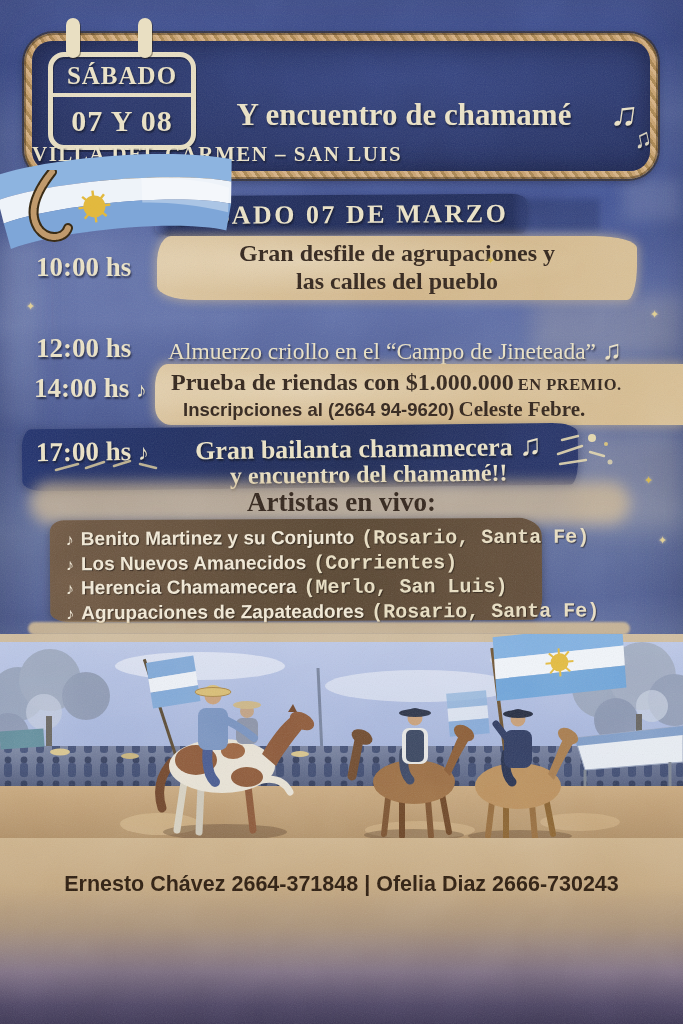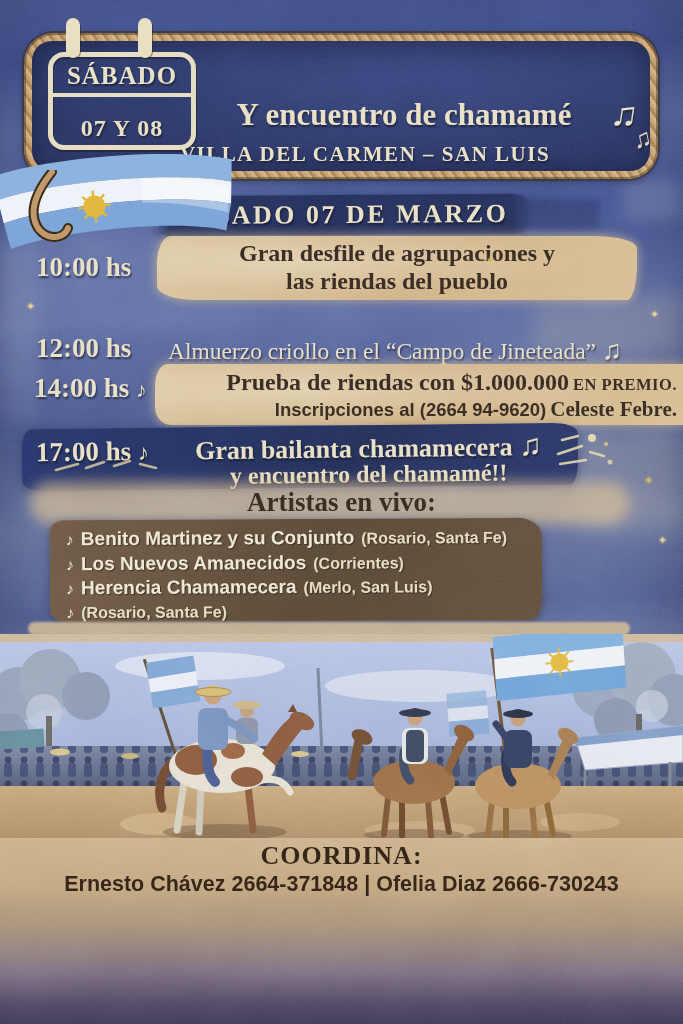--- a/index.html
+++ b/index.html
@@ -27,28 +27,28 @@
     background:radial-gradient(ellipse at 60% 30%, #33427e, #232f60 75%);
     box-shadow:inset 0 0 24px rgba(10,14,40,.6);
   }
   .cream{color:#ece3c6;text-shadow:1px 2px 2px rgba(5,8,22,.65);}
   .badge{
     position:absolute;left:16px;top:11px;width:148px;height:98px;box-sizing:border-box;
     border:5px solid #e9dfc2;border-radius:16px;text-align:center;
     box-shadow:1px 2px 0 rgba(0,0,0,.35), inset 1px 2px 0 rgba(0,0,0,.3);
   }
   .badge-day{font-weight:700;font-size:25px;letter-spacing:1px;padding:5px 0 3px;border-bottom:4px solid #e9dfc2;}
-  .badge-dates{font-weight:700;font-size:24px;letter-spacing:1px;padding-top:18px;}
+  .badge-dates{font-weight:700;font-size:30px;letter-spacing:1px;padding-top:7px;}
   .tab{position:absolute;width:14px;height:40px;top:18px;background:#e9dfc2;border-radius:7px;
        box-shadow:1px 1px 0 rgba(40,30,15,.45);z-index:6;}
   .title1{position:absolute;left:168px;right:4px;top:8px;text-align:center;font-weight:700;font-size:38px;}
   .title2{position:absolute;left:168px;right:42px;top:56px;text-align:center;font-weight:700;font-size:31px;}
   .hnote1{position:absolute;right:12px;top:52px;font-size:36px;transform:rotate(8deg);}
   .hnote2{position:absolute;right:-2px;top:84px;font-size:25px;transform:rotate(-12deg);opacity:.9;}
-  .location{position:absolute;left:0;right:0;bottom:4px;text-align:center;font-weight:700;font-size:21px;letter-spacing:1.5px;padding-left:48px;}
+  .location{position:absolute;left:0;right:0;bottom:4px;font-weight:700;font-size:21px;letter-spacing:1.5px;}
   
   .flag-svg{position:absolute;left:-6px;top:142px;z-index:1;}
   .rope-hang{position:absolute;left:20px;top:170px;z-index:2;}
   
   .banner{
     position:absolute;left:155px;top:195px;width:372px;height:40px;line-height:40px;
     text-align:center;font-weight:700;font-size:26px;letter-spacing:2.5px;
     background:linear-gradient(90deg, rgba(30,42,88,.1) 0, #1e2a58 14px, #1e2a58 96%, rgba(30,42,88,.5) 100%);
     border-radius:8px 16px 6px 18px/14px 8px 16px 8px;transform:rotate(-0.4deg);
     box-shadow:0 2px 6px rgba(10,12,30,.35);
@@ -60,21 +60,21 @@
     position:absolute;background:
       radial-gradient(ellipse at 30% 40%, rgba(255,248,230,.35), transparent 60%),
       linear-gradient(93deg,#dcc49c,#d2b587 55%,#d9bf93);
     box-shadow:0 0 10px 2px rgba(214,189,146,.55);
   }
   .brush10{left:157px;top:236px;width:480px;height:64px;border-radius:14px 42px 10px 38px/26px 12px 34px 14px;
     text-align:center;font-weight:700;font-size:24px;line-height:28px;color:#30231a;padding-top:3px;box-sizing:border-box;}
   .row12{position:absolute;left:168px;top:335px;width:525px;font-weight:400;font-size:23.5px;}
   .row12 .note{font-size:27px;}
   .brush14{left:155px;top:364px;width:528px;height:61px;border-radius:12px 0 0 16px/22px 0 0 18px;
-    color:#30231a;padding:5px 6px 4px 16px;box-sizing:border-box;text-align:right;}
+    color:#30231a;padding:5px 6px 4px 16px;box-sizing:border-box;}
   .prize{font-weight:700;font-size:24px;}
   .prize-suffix{font-weight:700;font-size:16.5px;letter-spacing:.5px;}
   .inscription{font-family:"Liberation Sans",sans-serif;font-weight:700;font-size:18.5px;}
   .contact-name{font-weight:700;font-size:21px;}
   .band17{
     position:absolute;left:22px;top:426px;width:556px;height:62px;
     background:linear-gradient(92deg,#20306a,#1d2954 60%,#253266);
     border-radius:10px 26px 8px 22px/18px 10px 24px 10px;transform:rotate(-0.7deg);
     display:flex;align-items:flex-start;padding-left:14px;box-sizing:border-box;
     box-shadow:0 2px 8px rgba(10,12,30,.35);
@@ -88,21 +88,21 @@
   .art-heading{position:absolute;left:0;right:0;top:487px;text-align:center;font-weight:700;font-size:27px;color:#30231a;}
   .band-artists{
     position:absolute;left:50px;top:519px;width:492px;height:102px;box-sizing:border-box;
     background:linear-gradient(100deg,#6d5641,#55432f 55%,#614c38);
     border-radius:14px 24px 10px 20px/12px 18px 22px 10px;transform:rotate(-0.3deg);
     padding:7px 0 0 16px;box-shadow:0 2px 8px rgba(20,16,10,.4);
   }
   .artist-row{display:flex;align-items:baseline;gap:7px;line-height:23.5px;white-space:nowrap;}
   .artist-note{font-size:16px;color:#f3ead6;}
   .artist-name{font-family:"Liberation Sans",sans-serif;font-weight:700;font-size:19px;color:#f3ead6;text-shadow:1px 1px 1px rgba(20,14,8,.6);}
-  .artist-origin{font-family:Liberation Sans, sans-serif;font-weight:700;font-size:16px;color:#eadfc2;text-shadow:1px 1px 1px rgba(20,14,8,.6);}
+  .artist-origin{font-family:Liberation Mono, monospace;font-weight:700;font-size:20px;color:#eadfc2;text-shadow:1px 1px 1px rgba(20,14,8,.6);}
   .tan-stripe{position:absolute;left:28px;top:622px;width:602px;height:13px;background:rgba(214,188,144,.85);border-radius:8px;filter:blur(1px);}
   
   .photo{position:absolute;left:0;top:634px;width:683px;height:206px;}
   
   .bottom{
     position:absolute;left:0;top:838px;width:683px;height:186px;
     background:linear-gradient(180deg,#cfb48c 0%,#c5a87f 26%,#a89077 48%,#7b6d80 72%,#4a4260 90%,#3b3552 100%);
   }
   .coordina-h{position:absolute;left:0;right:0;top:3px;text-align:center;font-weight:700;font-size:26px;letter-spacing:1px;color:#2b1b0d;}
   .coordina-c{position:absolute;left:0;right:0;top:34px;text-align:center;font-family:"Liberation Sans",sans-serif;font-weight:700;font-size:21.5px;color:#2b1b0d;}
@@ -158,21 +158,21 @@
 
   <div class="tab" style="left:66px;"></div>
   <div class="tab" style="left:138px;"></div>
 
   <div class="banner-tail"></div>
   <div class="banner cream">SÁBADO 07 DE MARZO</div>
 
   <div class="t-label" style="left:36px;top:252px;">10:00 hs</div>
   <div class="brush brush10">
     <div>Gran desfile de agrupaciones y</div>
-    <div>las riendas del pueblo</div>
+    <div>las calles del pueblo</div>
   </div>
 
   <div class="t-label" style="left:36px;top:333px;">12:00 hs</div>
   <div class="row12 cream">
     <span>Almuerzo criollo en el “Campo de Jineteada”</span>
     <span class="note">♫</span>
   </div>
 
   <div class="t-label" style="left:34px;top:373px;">
     <span>14:00 hs</span>
@@ -236,20 +236,21 @@
       <span class="artist-name">Los Nuevos Amanecidos</span>
       <span class="artist-origin">(Corrientes)</span>
     </div>
     <div class="artist-row">
       <span class="artist-note">♪</span>
       <span class="artist-name">Herencia Chamamecera</span>
       <span class="artist-origin">(Merlo, San Luis)</span>
     </div>
     <div class="artist-row">
       <span class="artist-note">♪</span>
+      <span class="artist-name">Agrupaciones de Zapateadores</span>
       <span class="artist-origin">(Rosario, Santa Fe)</span>
     </div>
   </div>
   <div class="tan-stripe"></div>
 
   <span class="star" style="left:26px;top:300px;">✦</span>
   <span class="star" style="left:486px;top:254px;color:#d8b84a;">✦</span>
   <span class="star" style="left:650px;top:308px;">✦</span>
   <span class="star" style="left:644px;top:474px;color:#d8b84a;">✦</span>
   <span class="star" style="left:658px;top:534px;">✦</span>
@@ -405,21 +406,20 @@
       <path d="M506,120 q-2,20 6,28" stroke="#27314e" stroke-width="9" fill="none" stroke-linecap="round"></path>
       <rect x="504" y="96" width="28" height="38" rx="8" fill="#2f3b60"></rect>
       <path d="M508,106 L496,90" stroke="#2f3b60" stroke-width="7" stroke-linecap="round"></path>
       <circle cx="518" cy="85" r="7.5" fill="#c69c74"></circle>
       <path d="M510,81 a8,6 0 0 1 16,0 z" fill="#252c40"></path>
       <ellipse cx="518" cy="80" rx="15" ry="4" fill="#252c40"></ellipse>
     </g>
   </svg>
 
   <div class="bottom">
-    <div class="coordina-h">COORDINA:</div>
     <div class="coordina-c">Ernesto Chávez 2664-371848 | Ofelia Diaz 2666-730243</div>
   </div>
 
   <svg class="grain">
     <filter id="fineG">
         <feTurbulence type="fractalNoise" baseFrequency="0.9" numOctaves="2"></feTurbulence>
         <feColorMatrix type="saturate" values="0"></feColorMatrix>
       </filter>
     <filter id="coarseG">
         <feTurbulence type="fractalNoise" baseFrequency="0.014" numOctaves="3"></feTurbulence>

